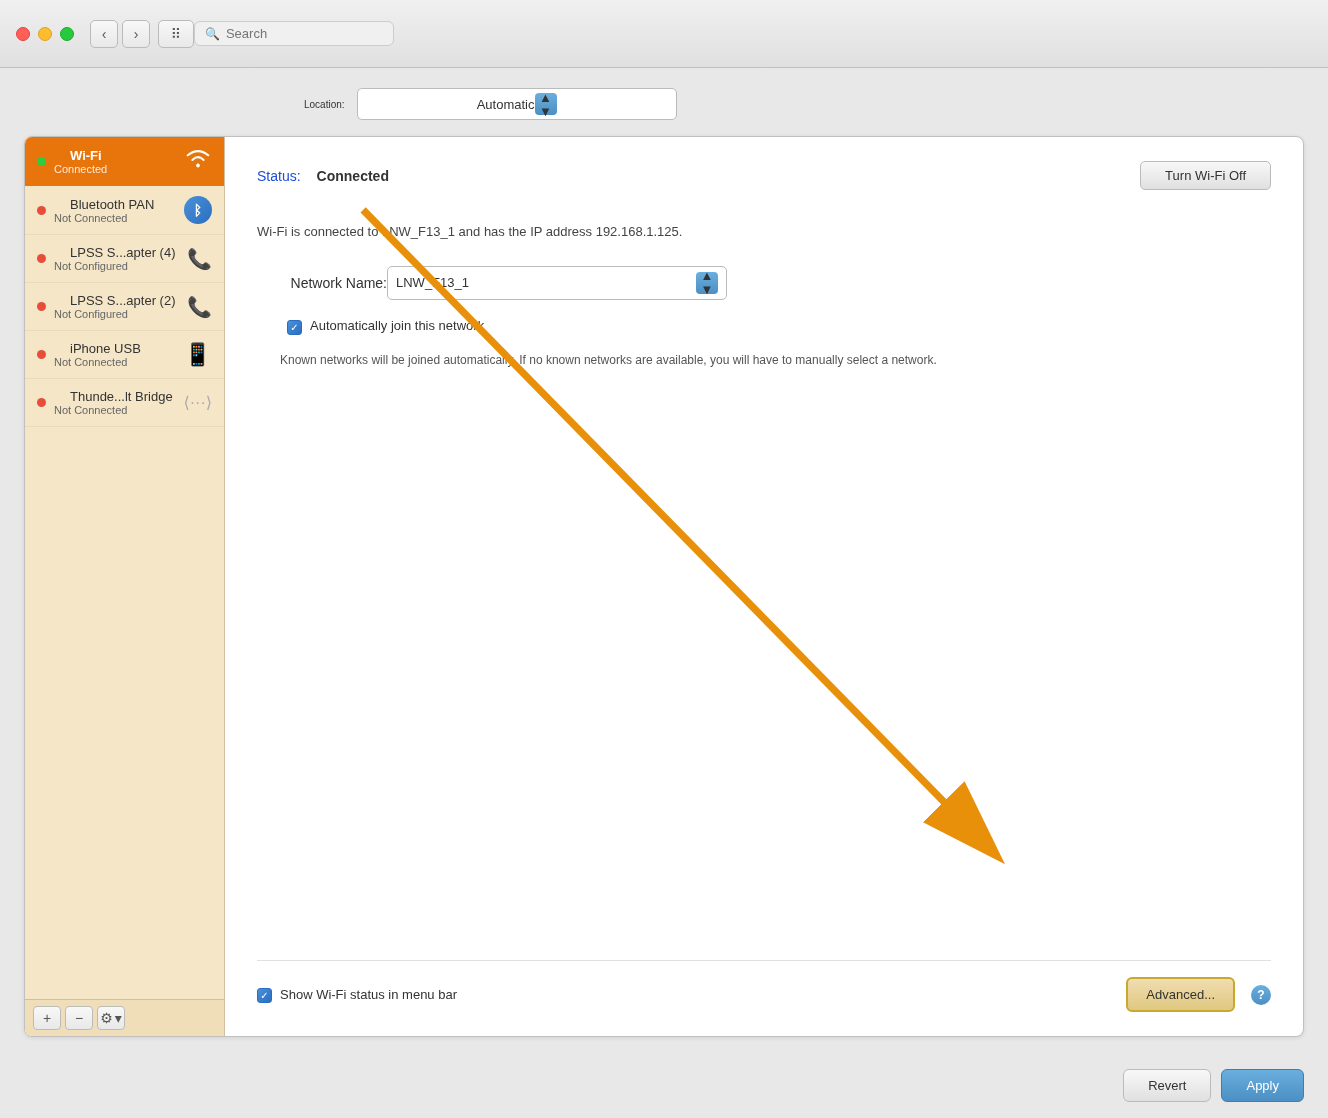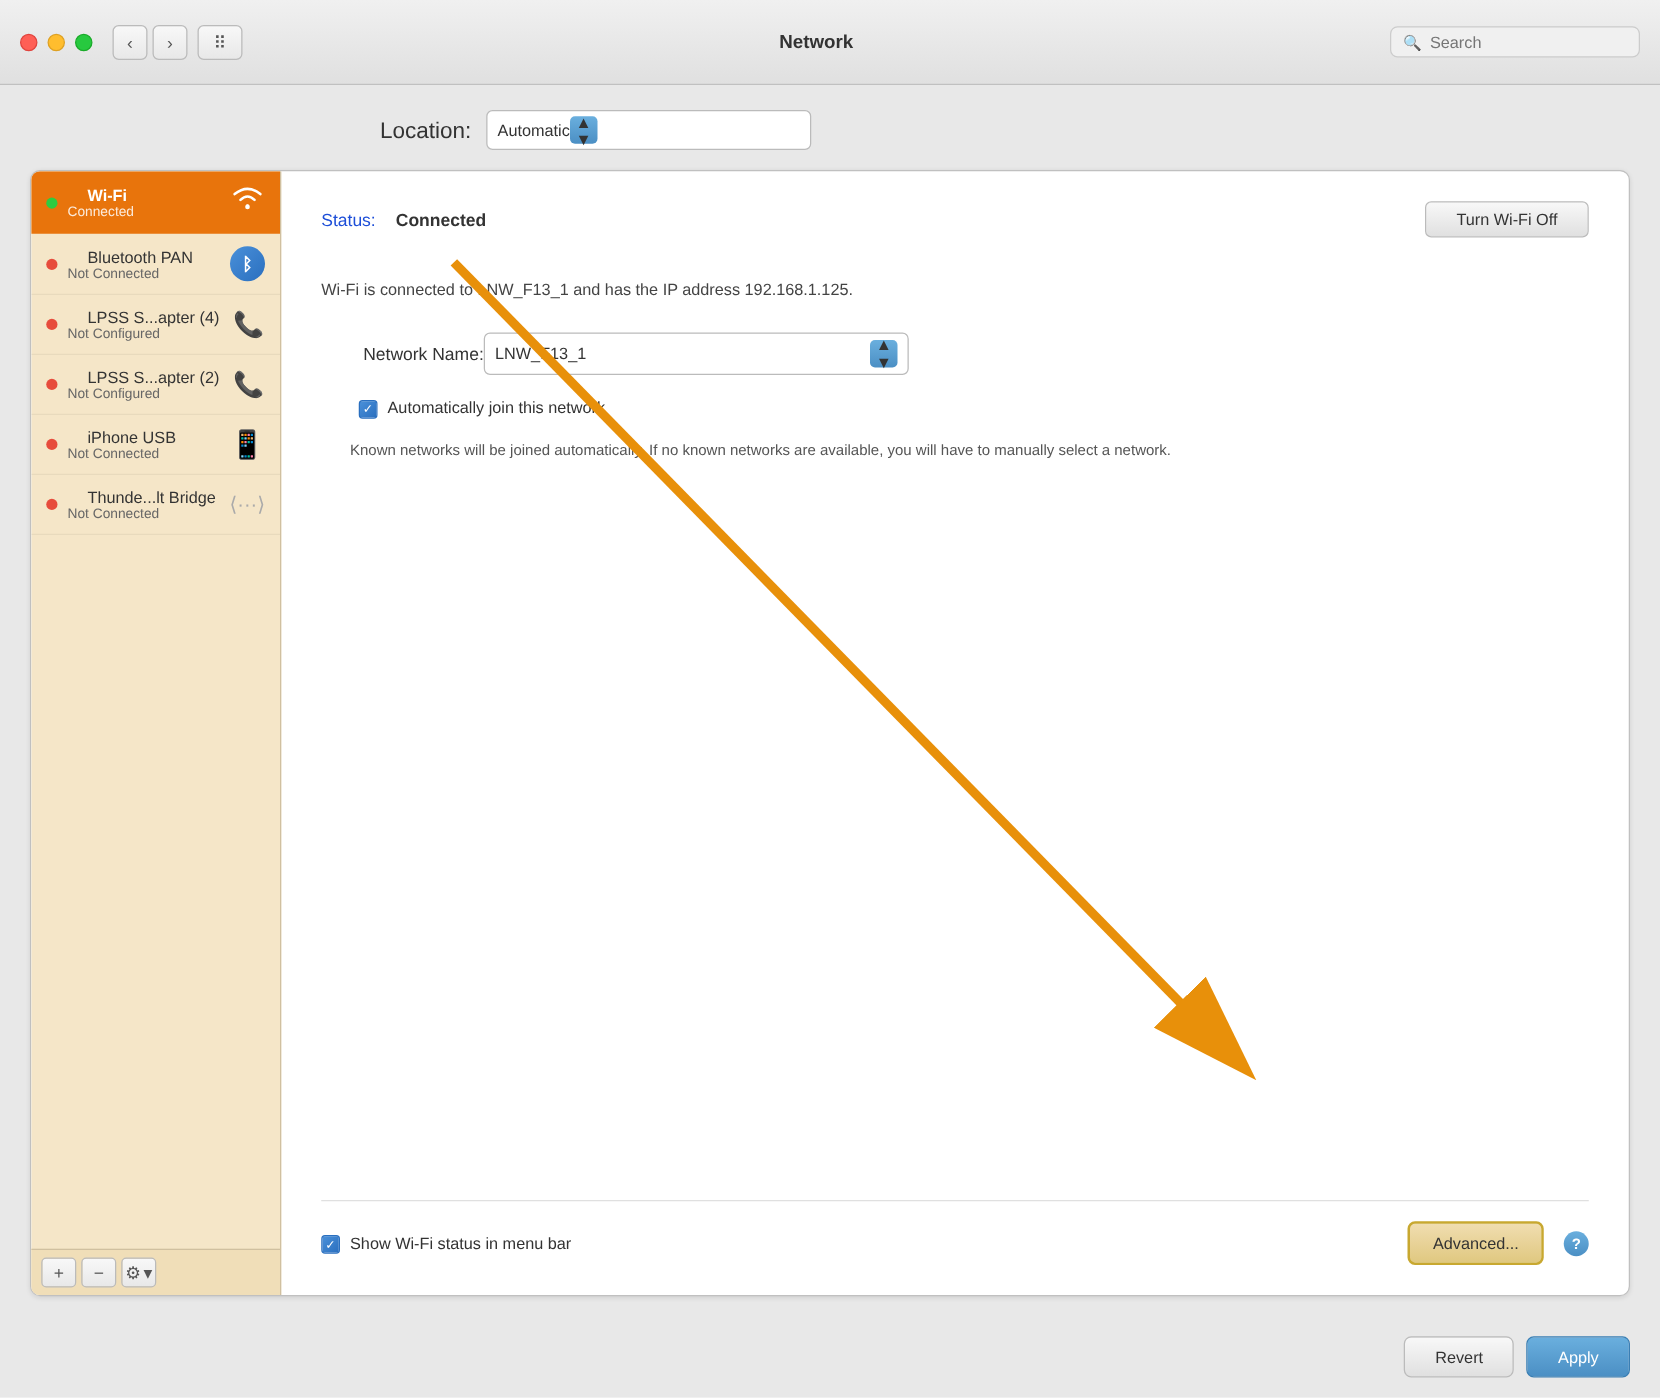--- a/index.html
+++ b/index.html
@@ -111,34 +111,34 @@
 
     
     .location-bar {
       display: flex;
       align-items: center;
       gap: 12px;
       margin-bottom: 16px;
       padding-left: 280px;
     }
     .location-label {
-      font-size: 18px;
+      font-size: 10px;
       color: #333;
       font-weight: 500;
     }
     .location-select {
       display: flex;
       align-items: center;
       background: white;
       border: 1px solid #bbb;
       border-radius: 5px;
       padding: 4px 8px;
-      width: 260px;
-      cursor: pointer;
-      justify-content: flex-start;
+      width: 320px;
+      cursor: pointer;
+      justify-content: center;
     }
     .location-select span { font-size: 13px; color: #333; }
     .stepper-btn {
       background: linear-gradient(to bottom, #6aafde, #4b8fc4);
       border-radius: 4px;
       width: 22px;
       height: 22px;
       display: flex;
       flex-direction: column;
       align-items: center;
@@ -437,21 +437,20 @@
   <div class="traffic-lights">
     <div class="traffic-light close"></div>
     <div class="traffic-light minimize"></div>
     <div class="traffic-light maximize"></div>
   </div>
   <div class="nav-buttons">
     <button class="nav-btn">‹</button>
     <button class="nav-btn">›</button>
   </div>
   <button class="grid-btn">⠿</button>
-  <div class="title-center">Network</div>
   <div class="search-box">
     <span class="search-icon-svg">🔍</span>
     <input type="text" placeholder="Search" style="">
   </div>
 </div>
 
 <div class="main-content">
 
   <div class="location-bar">
     <span class="location-label">Location:</span>

